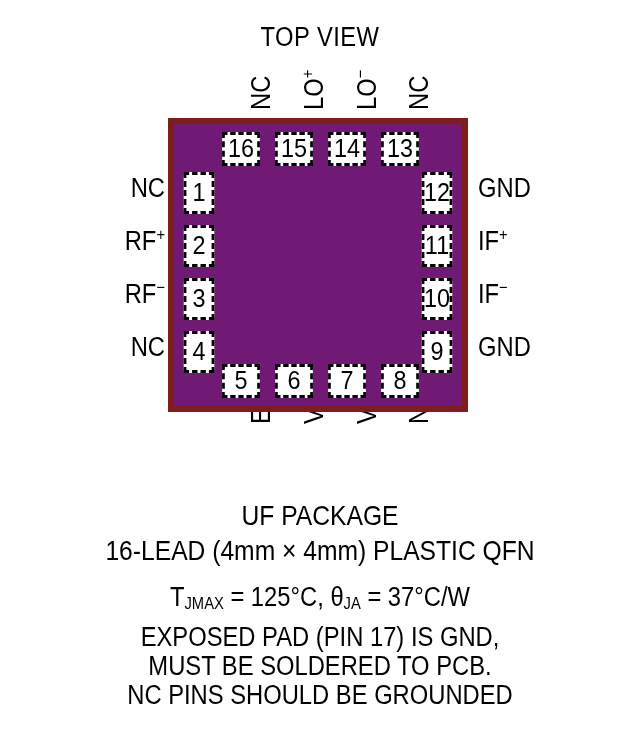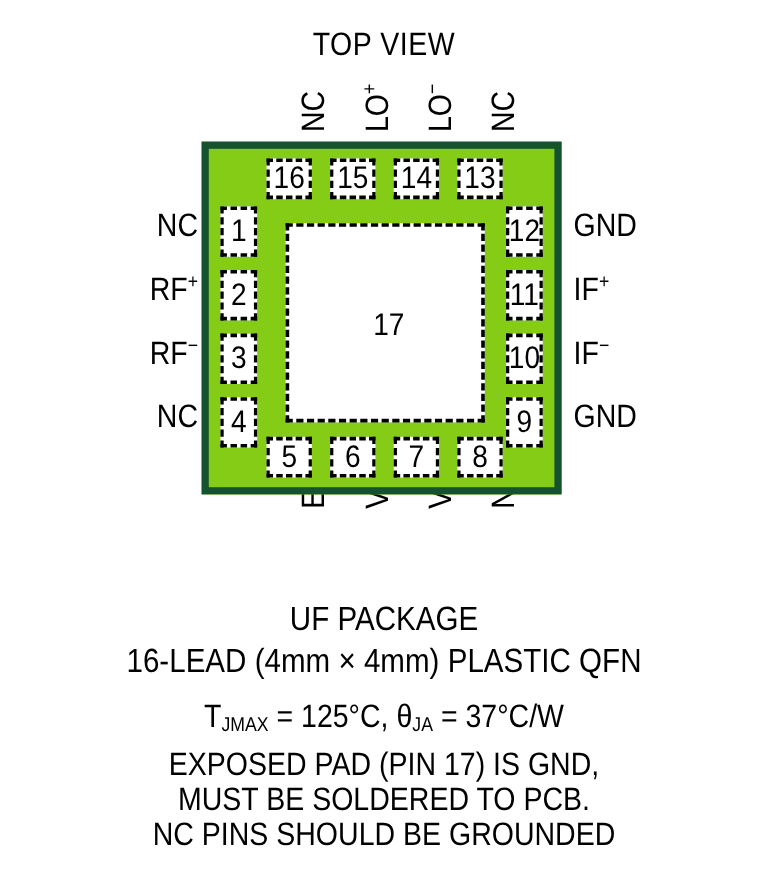--- a/index.html
+++ b/index.html
@@ -28,23 +28,23 @@
     transform: scaleX(0.88);
   }
 
   
   #package-body {
     position: absolute;
     left: 168px;
     top: 118px;
     width: 300px;
     height: 294px;
-    border: 6px solid #14532d;
+    border: 6px solid #7f1d1d;
     box-sizing: border-box;
-    background: #84cc16;
+    background: #701a75;
   }
 
   
   .pin-pad {
     position: absolute;
     box-sizing: border-box;
     background: #ffffff;
     border: 3px dashed #000000;
     font-size: 26px;
     line-height: 1;
@@ -228,23 +228,20 @@
   <div class="pin-pad pad-bottom" style="left:99px;">
     <span>6</span>
   </div>
   <div class="pin-pad pad-bottom" style="left:152px;">
     <span>7</span>
   </div>
   <div class="pin-pad pad-bottom" style="left:205px;">
     <span>8</span>
   </div>
 
-  <div id="exposed-pad">
-    <div id="exposed-pad-label">17</div>
-  </div>
 
 </div>
 
 <div class="caption-line cap-pkg">UF PACKAGE</div>
 <div class="caption-line cap-lead">16-LEAD (4mm × 4mm) PLASTIC QFN</div>
 
 <div class="caption-line cap-therm">
   <span>T</span><sub>JMAX</sub><span> = 125°C, </span><span>θ</span><sub>JA</sub><span> = 37°C/W</span>
 </div>
 

